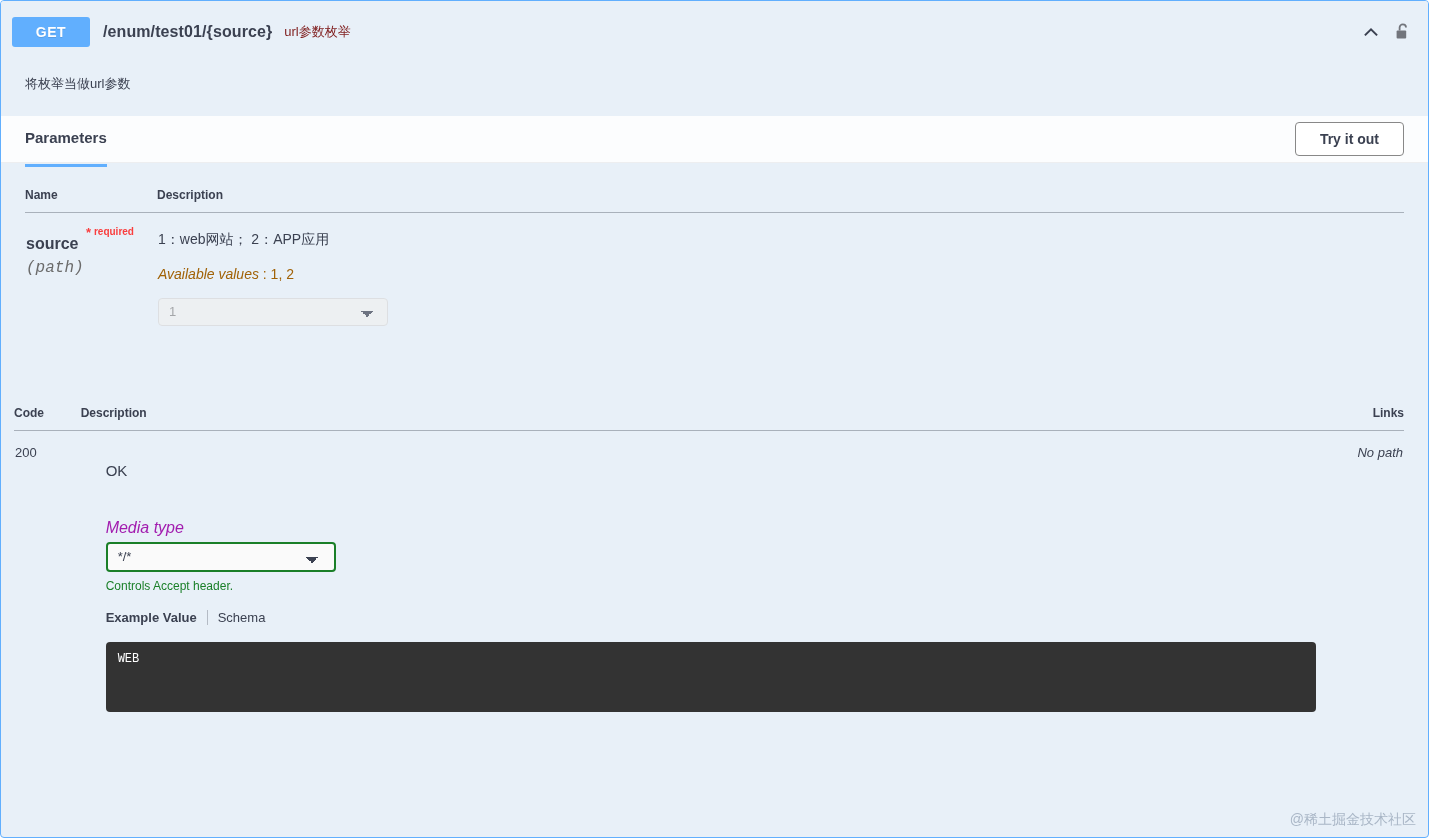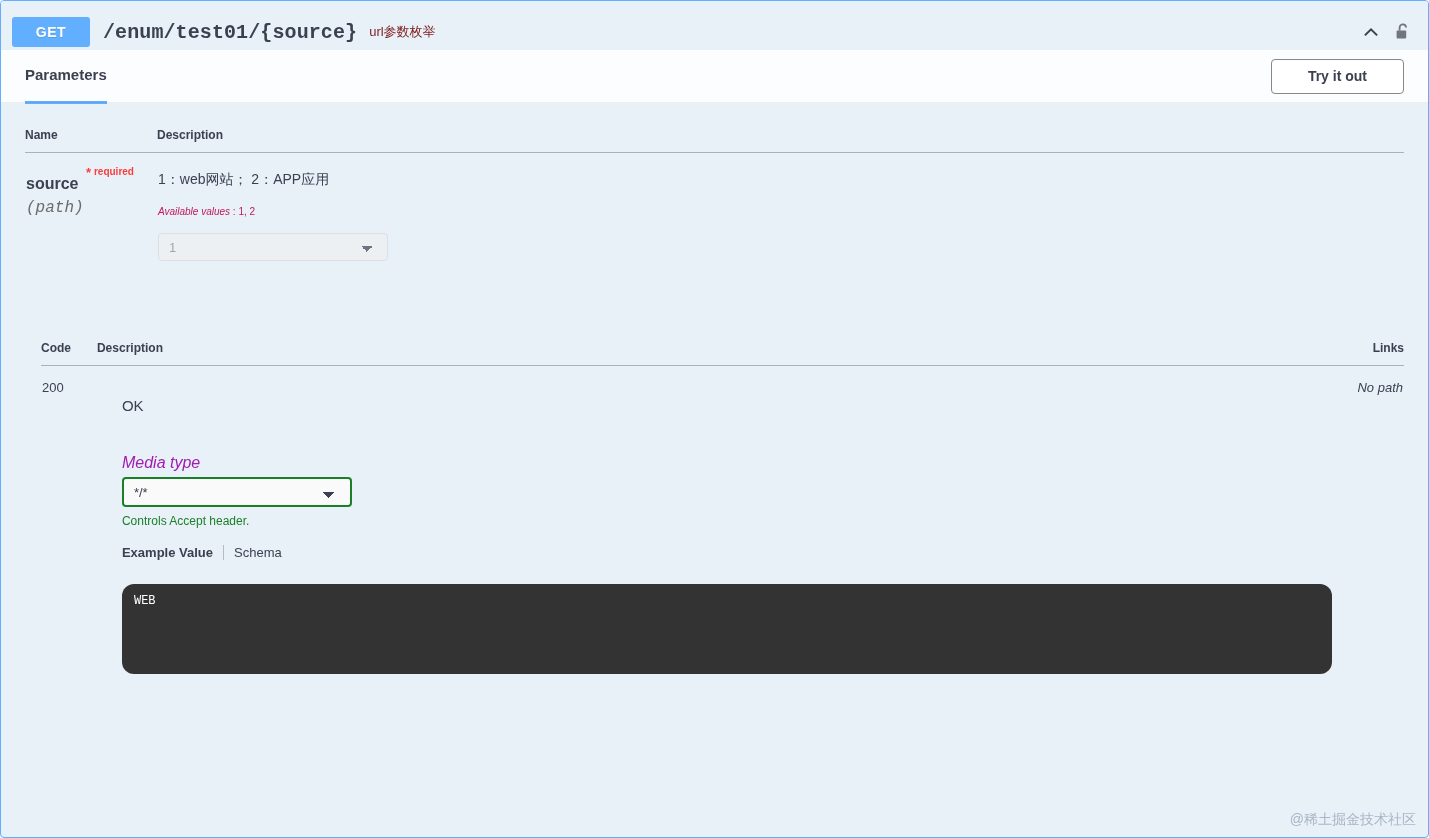--- a/index.html
+++ b/index.html
@@ -46,22 +46,22 @@
     background: #61affe;
     color: #ffffff;
     font-family: "Liberation Sans", sans-serif;
     font-size: 14px;
     font-weight: bold;
     letter-spacing: 0.5px;
     text-shadow: 0 1px 0 rgba(0,0,0,0.1);
   }
   .op-path {
     margin-left: 13px;
-    font-family: Liberation Mono, monospace;
-    font-size: 20px;
+    font-family: Liberation Sans, sans-serif;
+    font-size: 16px;
     font-weight: bold;
     color: #3b4151;
     letter-spacing: 0.1px;
     white-space: nowrap;
   }
   .op-desc {
     margin-left: 12px;
     font-family: "Liberation Sans", sans-serif;
     font-size: 13px;
     color: #7f1d1d;
@@ -95,21 +95,21 @@
   .op-long-desc {
     padding: 24px 24px 22px 24px;
     font-size: 13px;
     color: #3b4151;
     line-height: 1.5;
   }
 
   
   .section-header {
     background: #fcfdfe;
-    height: 53px;
+    height: 47px;
     box-sizing: border-box;
     display: flex;
     align-items: center;
     padding: 0 24px;
     position: relative;
   }
   .section-header.with-shadow::after {
     content: "";
     position: absolute;
     left: 0; right: 0; bottom: 0;
@@ -134,21 +134,21 @@
   }
   .header-spacer { flex: 1 1 auto; }
   .try-btn {
     font-family: "Liberation Sans", sans-serif;
     font-size: 14px;
     font-weight: bold;
     color: #3b4151;
     background: #ffffff;
     border: 1px solid #888888;
     border-radius: 4px;
-    padding: 8px 36px;
+    padding: 8px 24px;
     cursor: pointer;
     line-height: 1.2;
   }
 
   
   .params-wrap {
     padding: 0 24px 0 24px;
     background: #e8f0f8;
   }
   table.tbl {
@@ -199,23 +199,23 @@
     font-style: italic;
     color: #6b6b6b;
   }
   .param-desc-line {
     font-size: 14px;
     color: #3b4151;
     margin: 2px 0 0 0;
     line-height: 1.5;
   }
   .param-enum {
-    font-size: 10px;
+    font-size: 14px;
     font-style: italic;
-    color: #be185d;
+    color: #a16207;
     margin: 16px 0 0 0;
   }
   .param-enum b { font-weight: normal; }
   .param-enum .enum-values { font-style: normal; }
 
   select.sw-select {
     margin-top: 16px;
     width: 230px;
     height: 28px;
     box-sizing: border-box;
@@ -234,21 +234,21 @@
     background-position:
       calc(100% - 20px) 12px,
       calc(100% - 14px) 12px;
     background-size: 6px 6px, 6px 6px;
     background-repeat: no-repeat;
   }
   .params-spacer { height: 54px; }
 
   
   .responses-wrap {
-    padding: 0 24px 0 40px;
+    padding: 0 24px 0 13px;
     background: #e8f0f8;
   }
   .col-code { width: 86px; }
   .col-links { text-align: right !important; width: 120px; }
   .resp-code {
     font-size: 14px;
     color: #3b4151;
     padding-top: 16px;
   }
   .resp-desc-col { padding-top: 16px; }
@@ -311,26 +311,26 @@
   }
   .ev-tab.active { font-weight: bold; }
   .ev-divider {
     display: inline-block;
     width: 1px;
     height: 15px;
     background: rgba(59,65,81,0.3);
     margin: 0 10px;
   }
   .code-block {
-    margin-top: 24px;
+    margin-top: 17px;
     width: 1210px;
-    height: 90px;
+    height: 70px;
     box-sizing: border-box;
     background: #333333;
-    border-radius: 12px;
+    border-radius: 4px;
     padding: 10px 12px;
     font-family: "Liberation Mono", monospace;
     font-size: 12px;
     color: #ffffff;
     white-space: pre;
     overflow: hidden;
   }
 
   
   .watermark {
@@ -361,20 +361,21 @@
     <span class="op-lock">
       <svg width="16" height="20" viewBox="0 0 16 20" aria-hidden="true">
         <path d="M4.6 8.4 V5.6 a3.2 3.2 0 0 1 6.4 0" fill="none" stroke="#72757c" stroke-width="1.8"></path>
         <rect x="1.6" y="8.4" width="9.6" height="8.2" rx="1" fill="#72757c"></rect>
       </svg>
     </span>
   </div>
 
   <div class="op-body">
 
+    <div class="op-long-desc">将枚举当做url参数</div>
 
     <div class="section-header with-shadow">
       <div class="section-title active">Parameters</div>
       <div class="header-spacer"></div>
       <button class="try-btn">Try it out</button>
     </div>
 
     <div class="params-wrap">
       <table class="tbl">
         <thead>

